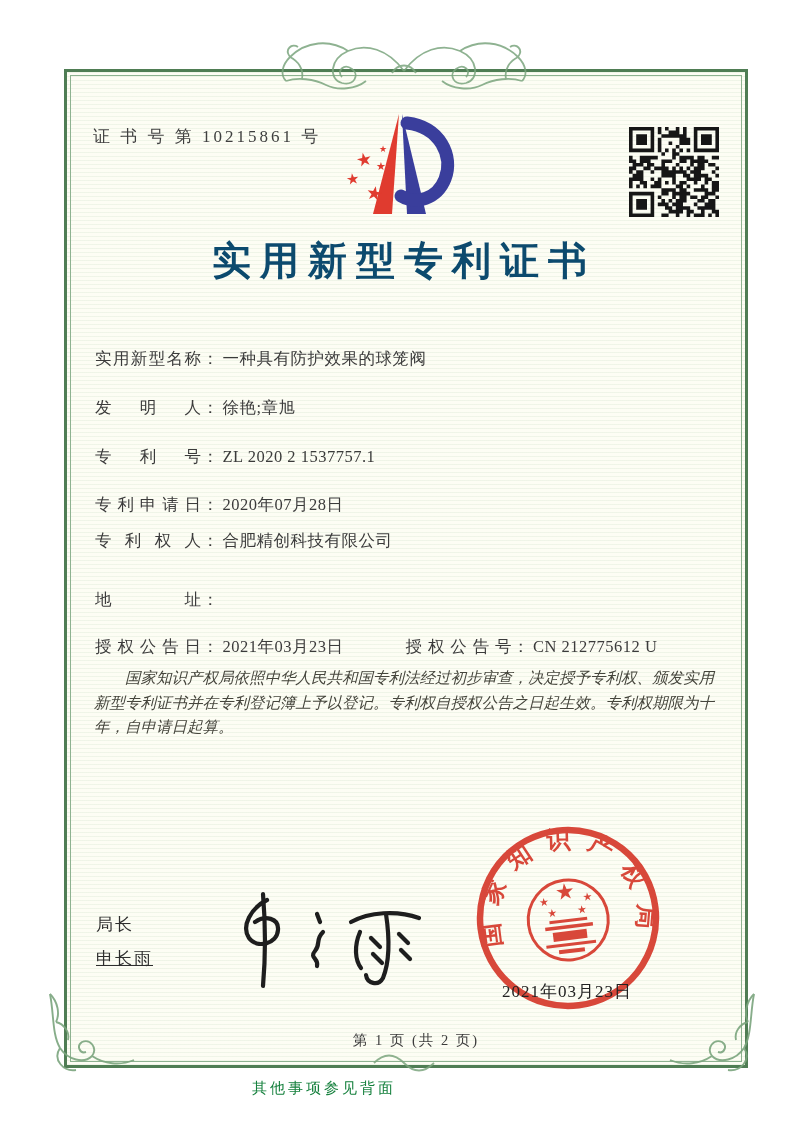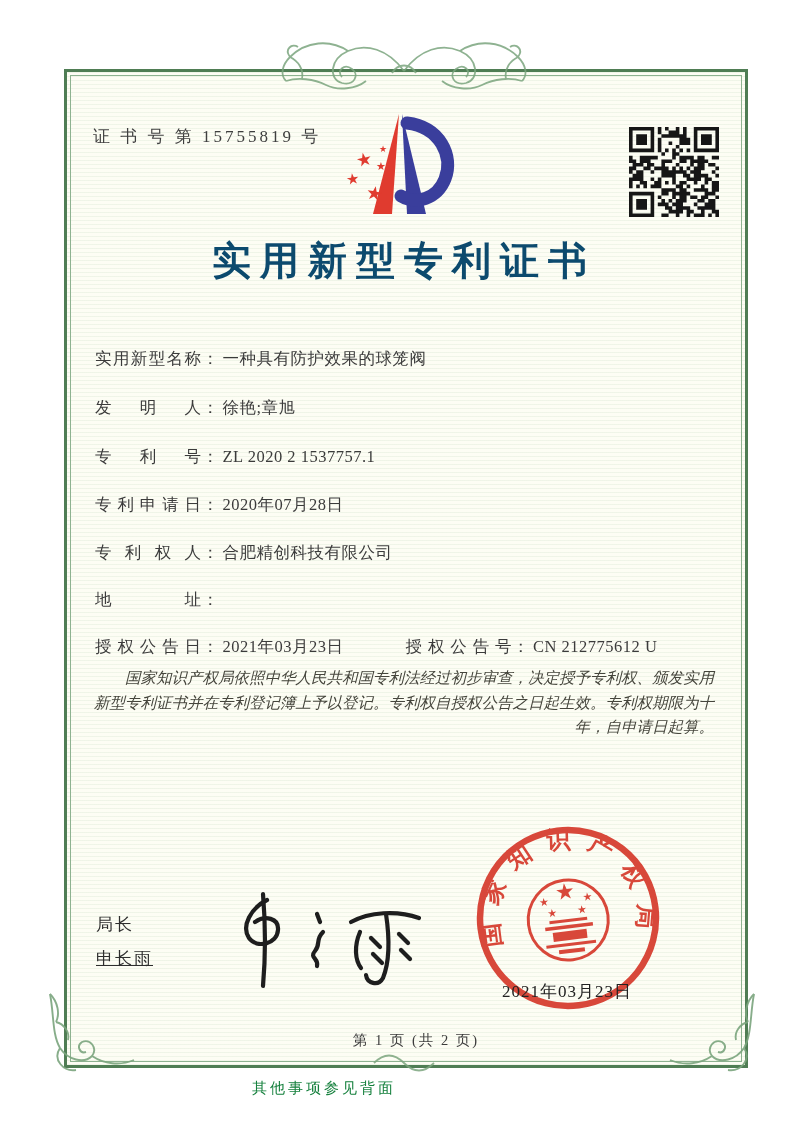--- a/index.html
+++ b/index.html
@@ -20,21 +20,21 @@
          font-size:39px;font-weight:700;letter-spacing:9px;color:#0c4a6e;}
   .fields{position:absolute;left:95px;top:344px;width:625px;font-size:16.5px;color:#3b3b3b;}
   .frow{position:absolute;left:0;display:flex;align-items:flex-start;line-height:25px;}
   .flabel{display:inline-block;width:106px;text-align:justify;text-align-last:justify;white-space:nowrap;}
   .fcolon{display:inline-block;margin:0 4px 0 1px;}
   .fvalue{display:inline-block;letter-spacing:0.5px;}
   .fvalue.wrap{width:472px;}
   .grant-group2{margin-left:62px;display:flex;align-items:flex-end;}
   .body-text{position:absolute;left:94px;top:666px;width:620px;font-size:15.5px;line-height:24.5px;
              color:#45453c;font-style:italic;}
-  .body-text p{margin:0;text-indent:2em;text-align:right;}
+  .body-text p{margin:0;text-indent:2em;}
   .signer-title{position:absolute;left:96px;top:913px;font-size:17px;letter-spacing:2px;color:#2e2e2e;}
   .signer-name{position:absolute;left:96px;top:947px;font-size:17px;letter-spacing:2px;color:#2e2e2e;text-decoration:underline;}
   .signature{position:absolute;left:205px;top:888px;width:230px;height:105px;}
   .seal{position:absolute;left:473px;top:823px;width:190px;height:190px;transform:rotate(-7deg);opacity:0.93;}
   .seal-date{position:absolute;left:482px;top:980px;width:170px;text-align:center;
              font-size:17px;letter-spacing:1px;color:#222;}
   .page-info{position:absolute;left:65px;top:1031px;width:678px;text-align:center;font-size:14.5px;color:#3c3c3c;letter-spacing:2px;padding-left:12px;}
   .back-note{position:absolute;left:0;top:1079px;width:648px;text-align:center;font-size:15px;color:#15803d;letter-spacing:3px;}
 </style>
 </head>
@@ -83,21 +83,21 @@
       <path d="M52,66 C64,74 80,76 94,70"></path>
       <path d="M10,4 C18,12 20,24 16,32"></path>
       <path d="M16,32 C24,34 30,42 28,50"></path>
     </g>
   </svg>
 
   <svg class="orn" style="left:373px;top:1051px;width:62px;height:24px" viewBox="0 0 62 24">
     <path d="M1,12 C11,2 21,2 31,12 C41,22 51,22 61,12" stroke="#7ba57e" fill="none" stroke-width="1.8" opacity="0.85"></path>
   </svg>
 
-  <div class="cert-number">证 书 号 第 15755819 号</div>
+  <div class="cert-number">证 书 号 第 10215861 号</div>
 
   <svg class="logo" viewBox="0 0 128 120">
     <polygon points="63,6 56,106 37,106" fill="#e03b2f"></polygon>
     <polygon points="66,6 90,106 71,106" fill="#3a3e9c"></polygon>
     <path d="M71,15 C104,19 118,48 109,71 C101,91 80,97 65,88" stroke="#3a3e9c" stroke-width="13" fill="none" stroke-linecap="round"></path>
     <g fill="#e03b2f" font-family="'DejaVu Sans',sans-serif">
       <text x="20" y="58" font-size="18" transform="rotate(-12 27 52)">★</text>
       <text x="10" y="76" font-size="15" transform="rotate(-8 17 71)">★</text>
       <text x="30" y="92" font-size="19" transform="rotate(10 39 85)">★</text>
       <text x="40" y="62" font-size="11">★</text>
@@ -125,21 +125,21 @@
     <div class="frow" style="top:100px">
       <span class="flabel">专利号</span>
         <span class="fcolon">：</span>
         <span class="fvalue">ZL 2020 2 1537757.1</span>
     </div>
     <div class="frow" style="top:148px">
       <span class="flabel">专利申请日</span>
         <span class="fcolon">：</span>
         <span class="fvalue date">2020年07月28日</span>
     </div>
-    <div class="frow" style="top:196px">
+    <div class="frow" style="top:184px">
       <span class="flabel">专利权人</span>
         <span class="fcolon">：</span>
         <span class="fvalue">合肥精创科技有限公司</span>
     </div>
     <div class="frow" style="top:243px">
       <span class="flabel">地址</span>
         <span class="fcolon">：</span>
     </div>
     <div class="frow" style="top:290px">
       <span class="flabel">授权公告日</span>

